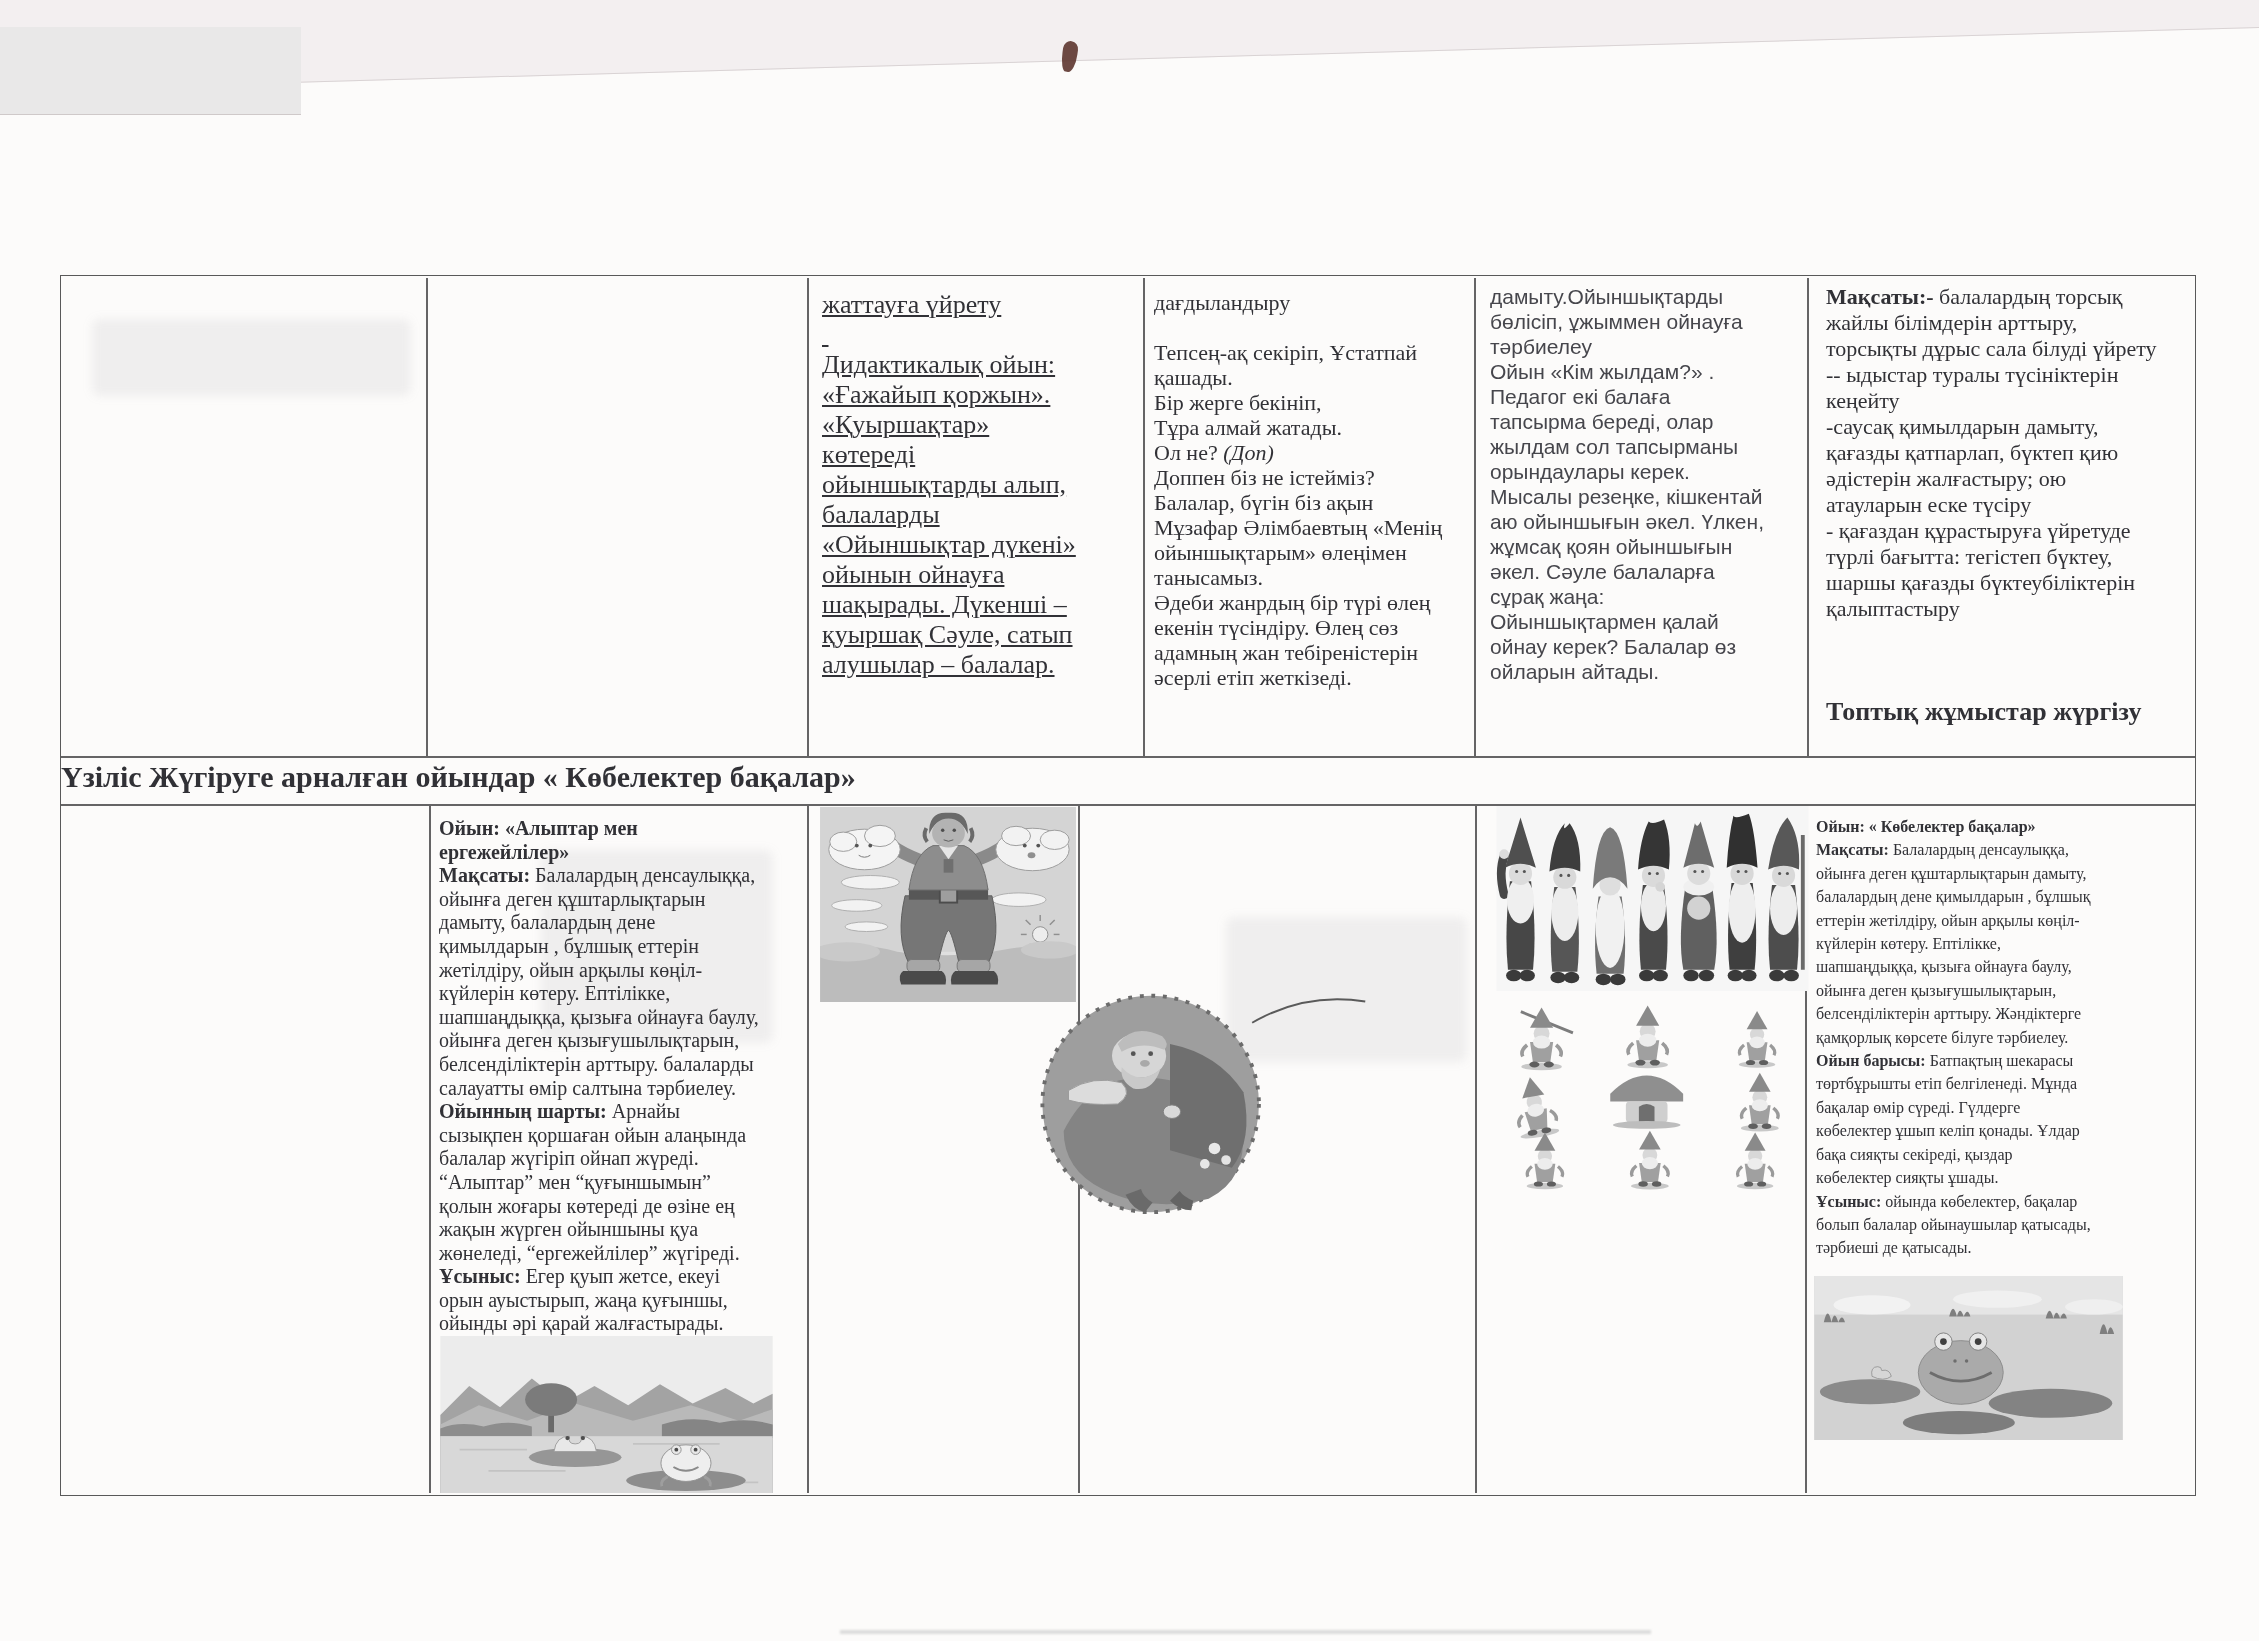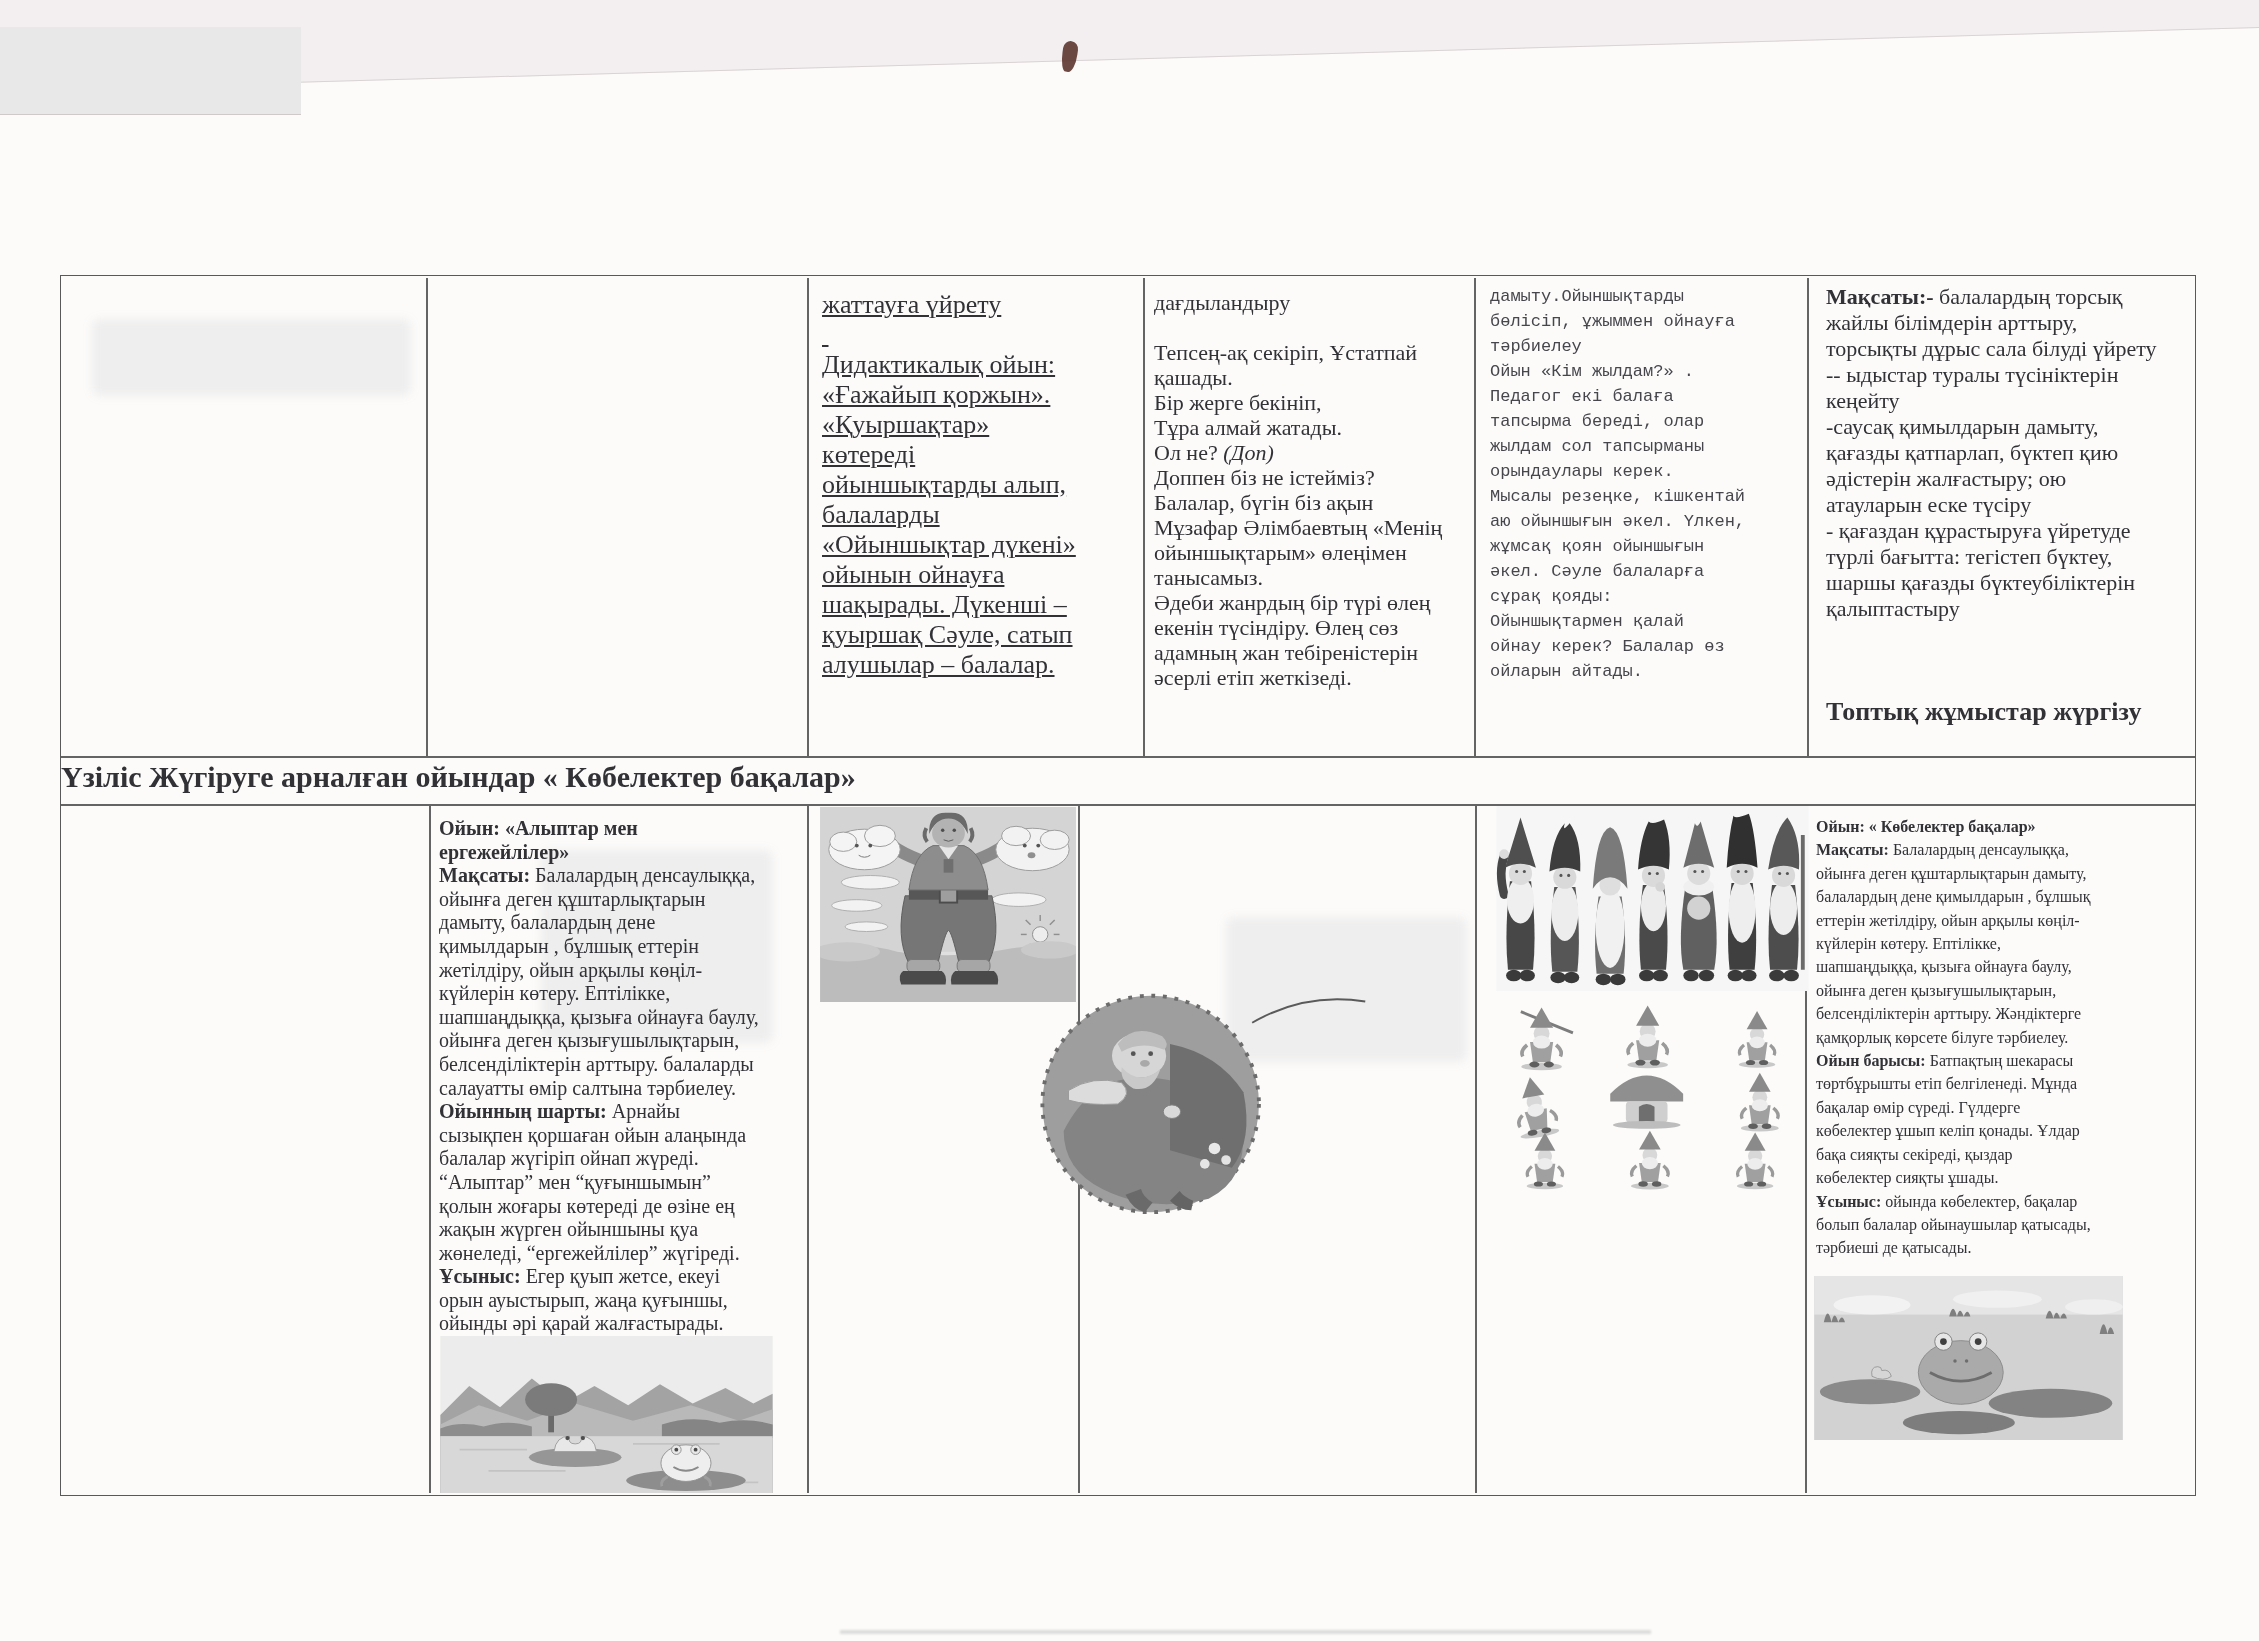--- a/index.html
+++ b/index.html
@@ -19,21 +19,21 @@
   .vline,.hline{position:absolute;background:rgba(62,62,64,.8);}
   .vline{width:1.9px;}
   .hline{height:1.9px;left:0;width:2134px;}
   
   .cell{position:absolute;}
   .ln{min-height:1em;white-space:nowrap;}
   .b{font-weight:700;}
   .i{font-style:italic;}
   .r1c3{font-size:26px;line-height:30px;text-decoration:underline;}
   .r1c4{font-size:22px;line-height:25px;}
-  .r1c5{font-family:Liberation Mono, monospace;font-size:17px;line-height:25px;color:#46464c;}
+  .r1c5{font-family:Liberation Sans, sans-serif;font-size:21px;line-height:25px;color:#46464c;}
   .r1c6{font-size:22px;line-height:26px;}
   .group-heading{font-size:26px;font-weight:700;}
   .band{left:0;top:484px;width:2134px;text-align:left;font-weight:700;font-size:30px;
         padding-right:222px;box-sizing:border-box;}
   .r2c2{font-size:20px;line-height:23.6px;}
   .r2c6{font-size:16px;line-height:23.4px;}
   .img{position:absolute;}
 </style>
 </head>
 <body>
@@ -100,21 +100,21 @@
       <div class="ln">тәрбиелеу</div>
       <div class="ln">Ойын «Кім жылдам?» .</div>
       <div class="ln">Педагог екі балаға</div>
       <div class="ln">тапсырма береді, олар</div>
       <div class="ln">жылдам сол тапсырманы</div>
       <div class="ln">орындаулары керек.</div>
       <div class="ln">Мысалы резеңке, кішкентай</div>
       <div class="ln">аю ойыншығын әкел. Үлкен,</div>
       <div class="ln">жұмсақ қоян ойыншығын</div>
       <div class="ln">әкел. Сәуле балаларға</div>
-      <div class="ln">сұрақ қояды:</div>
+      <div class="ln">сұрақ жаңа:</div>
       <div class="ln">Ойыншықтармен қалай</div>
       <div class="ln">ойнау керек? Балалар өз</div>
       <div class="ln">ойларын айтады.</div>
     </div>
   <div class="cell r1c6" style="left:1765px;top:7.7px;width:359px">
       <div class="ln"><span class="b">Мақсаты:-</span><span> балалардың торсық</span></div>
       <div class="ln">жайлы білімдерін арттыру,</div>
       <div class="ln">торсықты дұрыс сала білуді үйрету</div>
       <div class="ln">-- ыдыстар туралы түсініктерін</div>
       <div class="ln">кеңейту</div>

